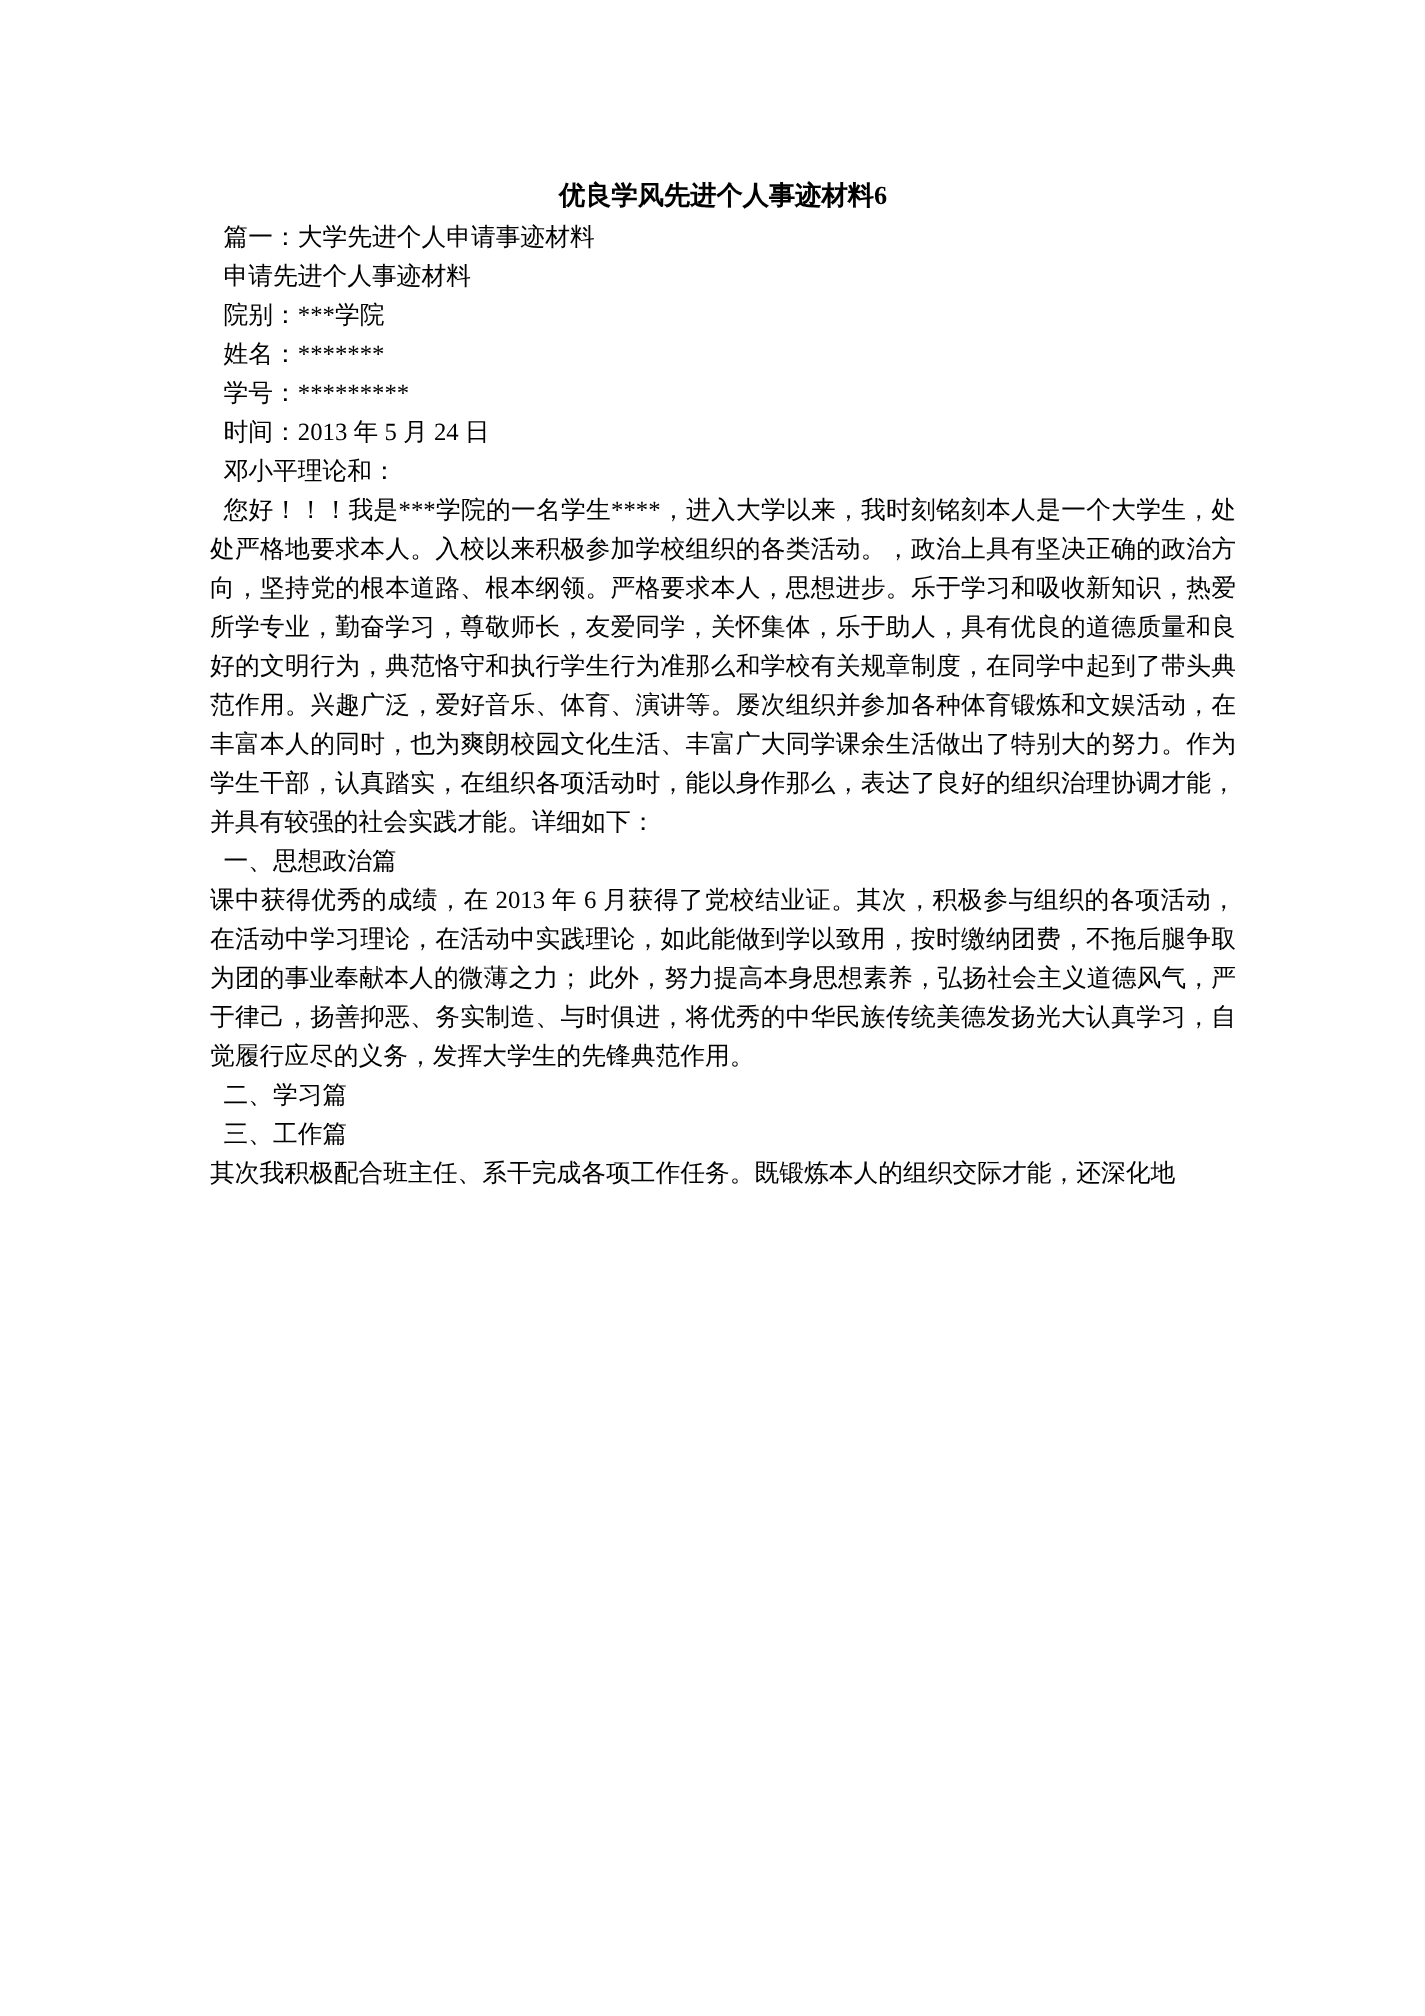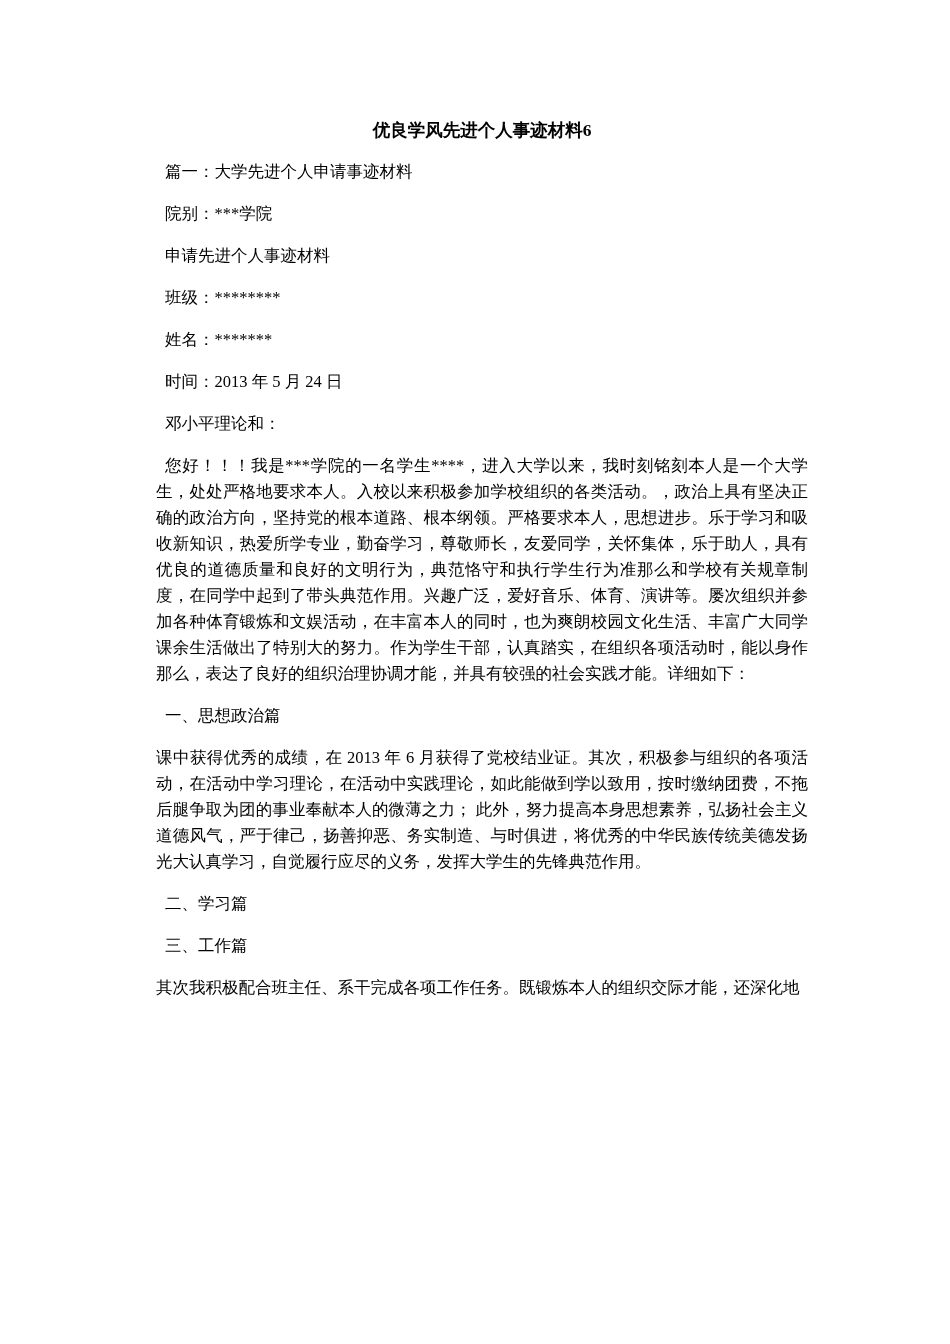--- a/index.html
+++ b/index.html
@@ -25,42 +25,42 @@
     margin: 0 0 2px 0;
     font-size: 17.5px;
     font-weight: bold;
     text-align: center;
     line-height: 26px;
   }
   .doc-body {
     margin-top: 2px;
   }
   .para {
-    margin: 16px;
+    margin: 0;
     font-size: 16.5px;
     line-height: 26px;
     text-align: justify;
     text-indent: 9px;
     word-break: break-all;
   }
   .para.no-indent {
     text-indent: 0;
   }
 </style>
 </head>
 <body>
 
 <div class="page">
   <h1 class="doc-title">优良学风先进个人事迹材料6</h1>
   <div class="doc-body">
       <p class="para">篇一：大学先进个人申请事迹材料</p>
+      <p class="para">申请先进个人事迹材料</p>
       <p class="para">院别：***学院</p>
-      <p class="para">申请先进个人事迹材料</p>
-      <p class="para">班级：********</p>
       <p class="para">姓名：*******</p>
+      <p class="para">学号：*********</p>
       <p class="para">时间：2013 年 5 月 24 日</p>
       <p class="para">邓小平理论和：</p>
       <p class="para">您好！！！我是***学院的一名学生****，进入大学以来，我时刻铭刻本人是一个大学生，处处严格地要求本人。入校以来积极参加学校组织的各类活动。，政治上具有坚决正确的政治方向，坚持党的根本道路、根本纲领。严格要求本人，思想进步。乐于学习和吸收新知识，热爱所学专业，勤奋学习，尊敬师长，友爱同学，关怀集体，乐于助人，具有优良的道德质量和良好的文明行为，典范恪守和执行学生行为准那么和学校有关规章制度，在同学中起到了带头典范作用。兴趣广泛，爱好音乐、体育、演讲等。屡次组织并参加各种体育锻炼和文娱活动，在丰富本人的同时，也为爽朗校园文化生活、丰富广大同学课余生活做出了特别大的努力。作为学生干部，认真踏实，在组织各项活动时，能以身作那么，表达了良好的组织治理协调才能，并具有较强的社会实践才能。详细如下：</p>
       <p class="para">一、思想政治篇</p>
       <p class="para no-indent">课中获得优秀的成绩，在 2013 年 6 月获得了党校结业证。其次，积极参与组织的各项活动，在活动中学习理论，在活动中实践理论，如此能做到学以致用，按时缴纳团费，不拖后腿争取为团的事业奉献本人的微薄之力； 此外，努力提高本身思想素养，弘扬社会主义道德风气，严于律己，扬善抑恶、务实制造、与时俱进，将优秀的中华民族传统美德发扬光大认真学习，自觉履行应尽的义务，发挥大学生的先锋典范作用。</p>
       <p class="para">二、学习篇</p>
       <p class="para">三、工作篇</p>
       <p class="para no-indent">其次我积极配合班主任、系干完成各项工作任务。既锻炼本人的组织交际才能，还深化地</p>
     </div>
 </div>

